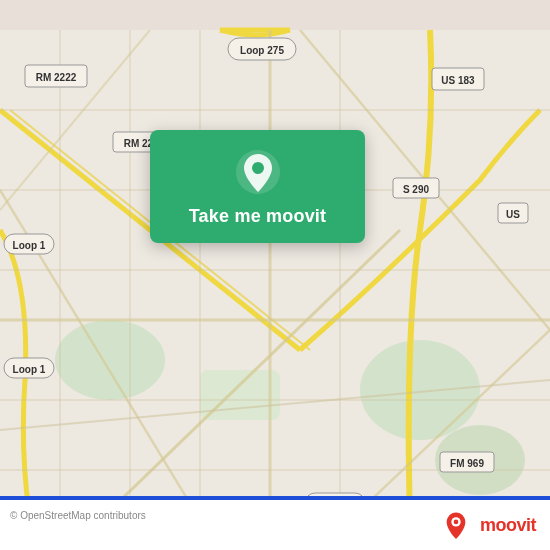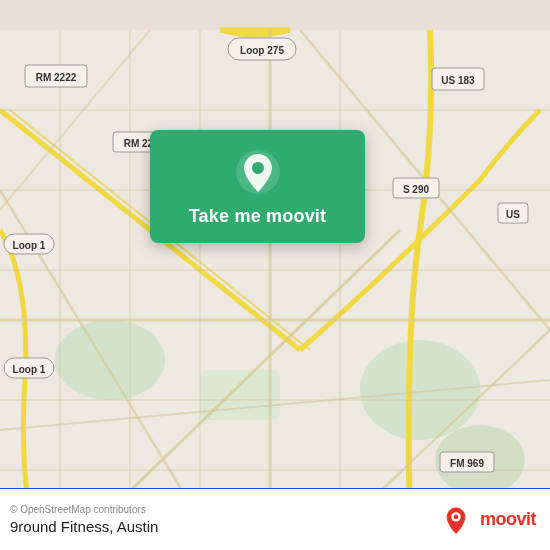--- a/index.html
+++ b/index.html
@@ -55,26 +55,25 @@
       letter-spacing: 0.2px;
     }
 
     
     #bottom-bar {
       position: absolute;
       bottom: 0;
       left: 0;
       width: 100%;
       background: #fff;
-      border-top: 1px solid #1d4ed8;
+      border-top: 4px solid #1d4ed8;
       padding: 10px 14px 10px 10px;
       display: flex;
-      align-items: center;
       justify-content: space-between;
-      height: 62px;
+      height: 54px;
     }
 
     #bottom-left {
       display: flex;
       flex-direction: column;
     }
 
     #attribution {
       font-size: 10px;
       color: #888;
@@ -188,21 +187,20 @@
 
       <path d="M24 6 C16 6 10 12.5 10 20 C10 30 24 44 24 44 C24 44 38 30 38 20 C38 12.5 32 6 24 6 Z" fill="white" opacity="0.9"></path>
       <circle cx="24" cy="20" r="6" fill="#2eab6e"></circle>
     </svg>
     <span id="take-me-label">Take me moovit</span>
   </div>
 
   <div id="bottom-bar">
     <div id="bottom-left">
       <span id="attribution">© OpenStreetMap contributors</span>
-      <span id="place-name">9round Fitness, Austin</span>
     </div>
     <div id="moovit-logo">
 
       <svg id="moovit-pin" viewBox="0 0 28 36" xmlns="http://www.w3.org/2000/svg">
         <path d="M14 2 C7 2 2 8 2 14.5 C2 24 14 36 14 36 C14 36 26 24 26 14.5 C26 8 21 2 14 2 Z" fill="#e63329"></path>
         <circle cx="14" cy="14" r="6" fill="white"></circle>
         <circle cx="14" cy="14" r="3" fill="#e63329"></circle>
       </svg>
       <span id="moovit-text">moovit</span>
     </div>

